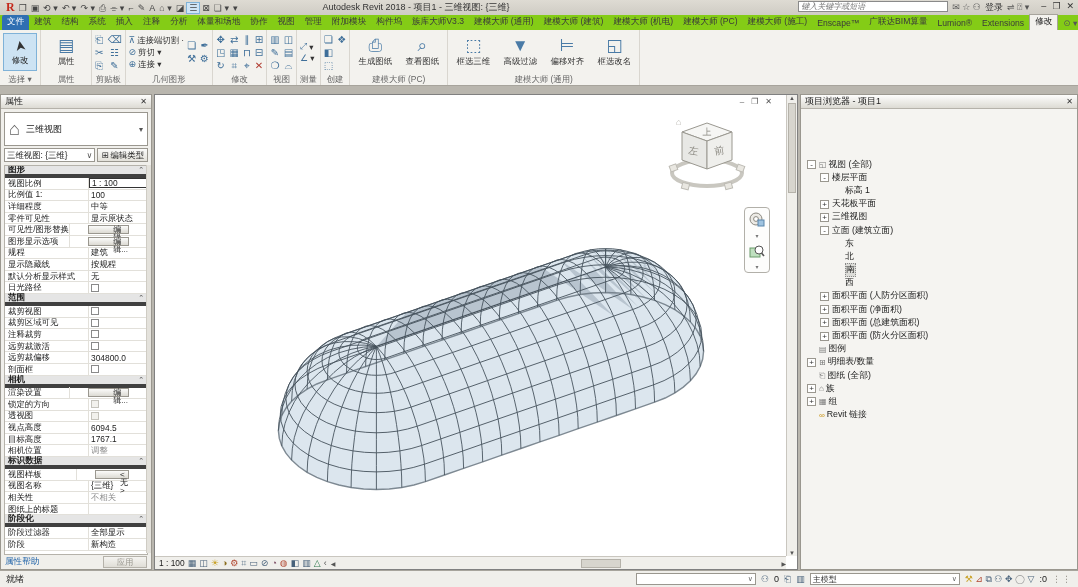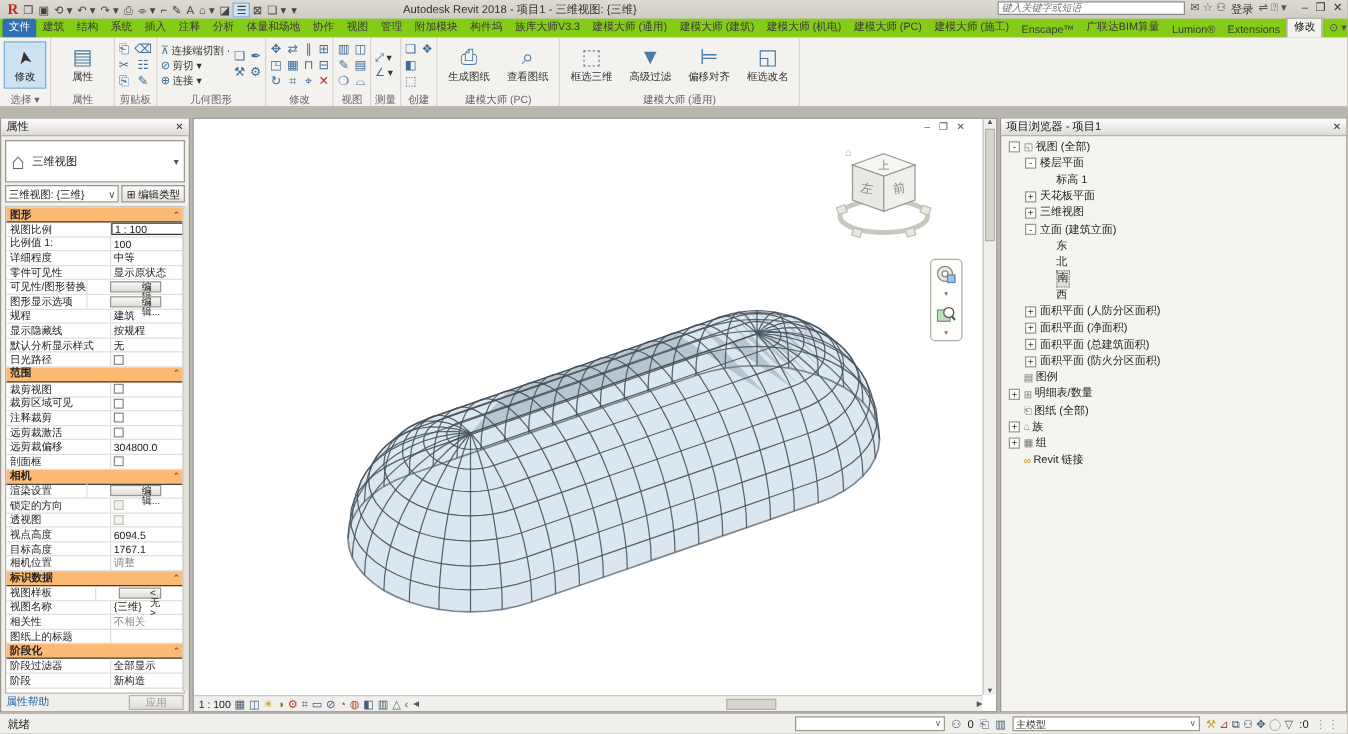--- a/index.html
+++ b/index.html
@@ -61,21 +61,21 @@
   .typesel .house { font-size:18px; color:#666; }
   .typesel .lbl { font-size:9px; }
   .typesel .dd { margin-left:auto; color:#555; font-size:8px; }
   .viewselrow { margin:2px 3px; display:flex; gap:2px; }
   .viewselrow .sel { flex:1; height:14px; background:#fff; border:1px solid #9a978f; font-size:8.4px;
                      display:flex; align-items:center; padding:0 2px; }
   .viewselrow .sel .dd { margin-left:auto; color:#555; font-size:8px; }
   .edittype { height:14px; border:1px solid #9a978f; background:linear-gradient(#fbfbfa,#e3e1da); font-size:8.4px;
               display:flex; align-items:center; gap:2px; padding:0 3px; }
   .ptable { flex:1; overflow:hidden; margin:1px 3px 0; border:1px solid #b5b2aa; background:#fff; }
-  .psec { height:12px; background:#fdba74; border-bottom:1px solid #404040; font-size:8.6px; font-weight:bold;
+  .psec { height:12px; background:#e5e5e5; border-bottom:4px solid #404040; font-size:8.6px; font-weight:bold;
           display:flex; align-items:center; padding:0 3px;justify-content:flex-end; }
   .psec .ar { margin-left:auto; font-size:7px; color:#555; }
   .prow { height:11.6px; display:flex; border-bottom:1px solid #e2e0da; font-size:8.4px; align-items:center; }
   .prow .pl { width:84px; padding-left:3px; color:#222; overflow:hidden; white-space:nowrap; border-right:1px solid #e2e0da; }
   .prow .pv { flex:1; padding:0 2px; color:#222; overflow:hidden; white-space:nowrap; }
   .prow .pv.inputsel { border:1px solid #333; background:#fff; height:10px; line-height:9px; }
   .prow .pv.dim { color:#8a8a8a; }
   .pbtn { flex:1; margin:1px 18px; height:9px; border:1px solid #9a978f; background:linear-gradient(#fbfbfa,#dcdad3);
           font-size:8px; text-align:left; line-height:8px; color:#222;padding-left:24px; }
   .chk { width:8px; height:8px; border:1px solid #8a8a8a; background:#fff; margin-left:2px; }
@@ -102,21 +102,21 @@
   .hbar { position:absolute; left:0; right:11px; bottom:0; height:13px; background:#f0efeb; border-top:1px solid #c9c6bf;
           display:flex; align-items:center; }
   .vcb { display:flex; align-items:center; gap:3px; padding:0 4px; }
   .vcb .scale { font-size:8.4px; color:#222; white-space:nowrap; }
   .vcb .vico { font-size:9px; line-height:11px; }
   .hscroll { flex:1; display:flex; align-items:center; font-size:6px; color:#555; }
   .hscroll .track { flex:1; position:relative; height:9px; }
   .hscroll .hthumb { position:absolute; left:55%; width:40px; top:0; height:9px; background:#d7d5ce; border:1px solid #b5b2aa; }
 
   
-  .browser { width:278px; background:#f5f4f1; border:1px solid #9a978f; display:flex; flex-direction:column; }
+  .browser { width:278px; background:#f5f4f1; border:1px solid #9a978f; display:flex; flex-direction:column;gap:47px; }
   .btree { flex:1; overflow:hidden; padding:2px 0; }
   .tnode { height:13.2px; display:flex; align-items:center; font-size:8.8px; white-space:nowrap; }
   .tnode .ebox { width:9px; height:9px; border:1px solid #9a978f; background:#fff; font-size:8px; line-height:7px;
                  text-align:center; color:#333; margin-right:3px; flex:0 0 auto; }
   .tnode .espace { width:9px; margin-right:3px; flex:0 0 auto; }
   .tnode .nico { margin-right:2px; font-size:8px; color:#777; }
   .tnode .nico.amber { color:#c99417; }
   .tnode .lab.sel { background:#dcdcd8; border:1px dotted #888; }
 
   

